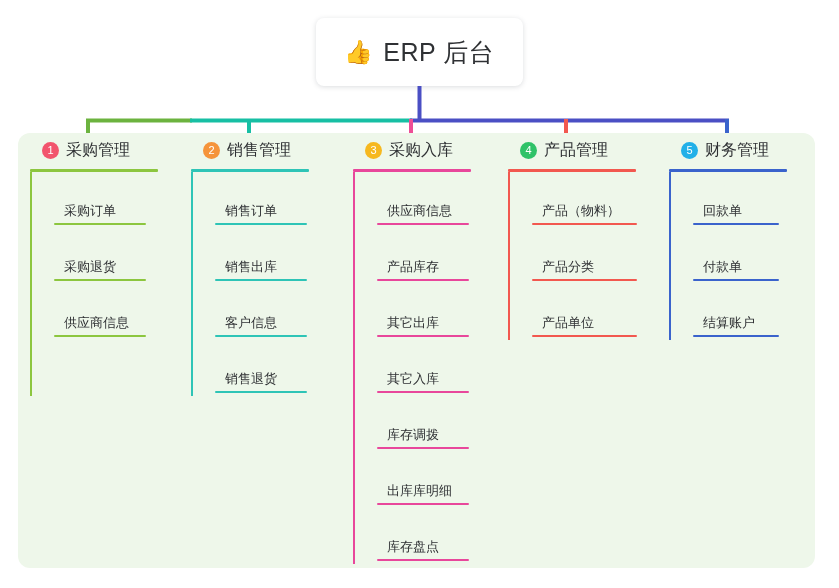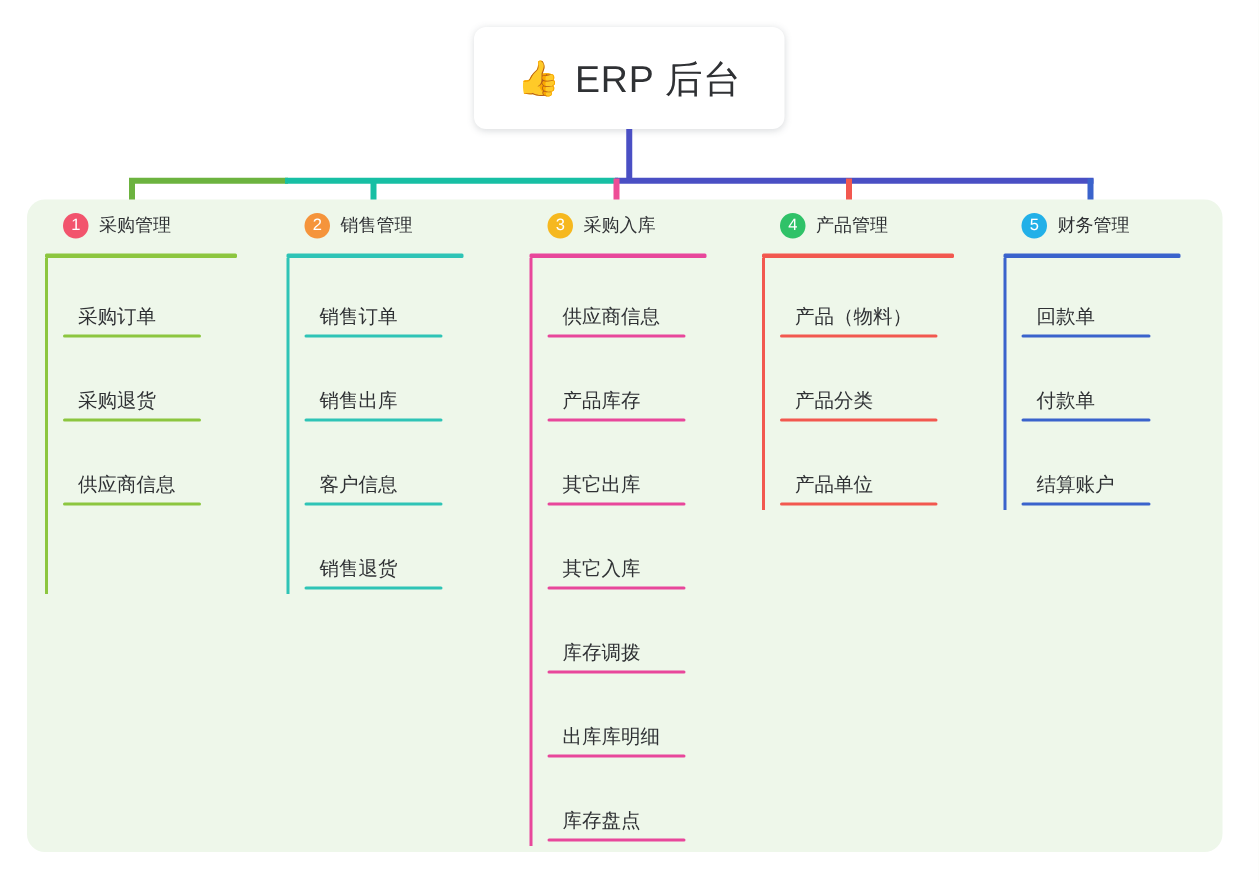--- a/index.html
+++ b/index.html
@@ -82,32 +82,33 @@
     width: 17px; height: 17px;
     border-radius: 50%;
     color: #ffffff;
     font-size: 11px;
     line-height: 17px;
     text-align: center;
     flex: 0 0 auto;
     font-weight: normal;
   }
   .col-title {
-    font-size: 12px;
+    font-size: 16px;
     color: #2f3134;
     white-space: nowrap;
   }
   .col-rule {
     height: 3px;
     border-radius: 1px;
     margin-top: 2px;
   }
 
   .col-body {
     position: relative;
+    padding-left: 12px;
     margin-top: 0px;
   }
   .spine {
     position: absolute;
     left: 12px; top: 0;
     width: 2px;
   }
   .item {
     position: relative;
     margin-left: 12px;

